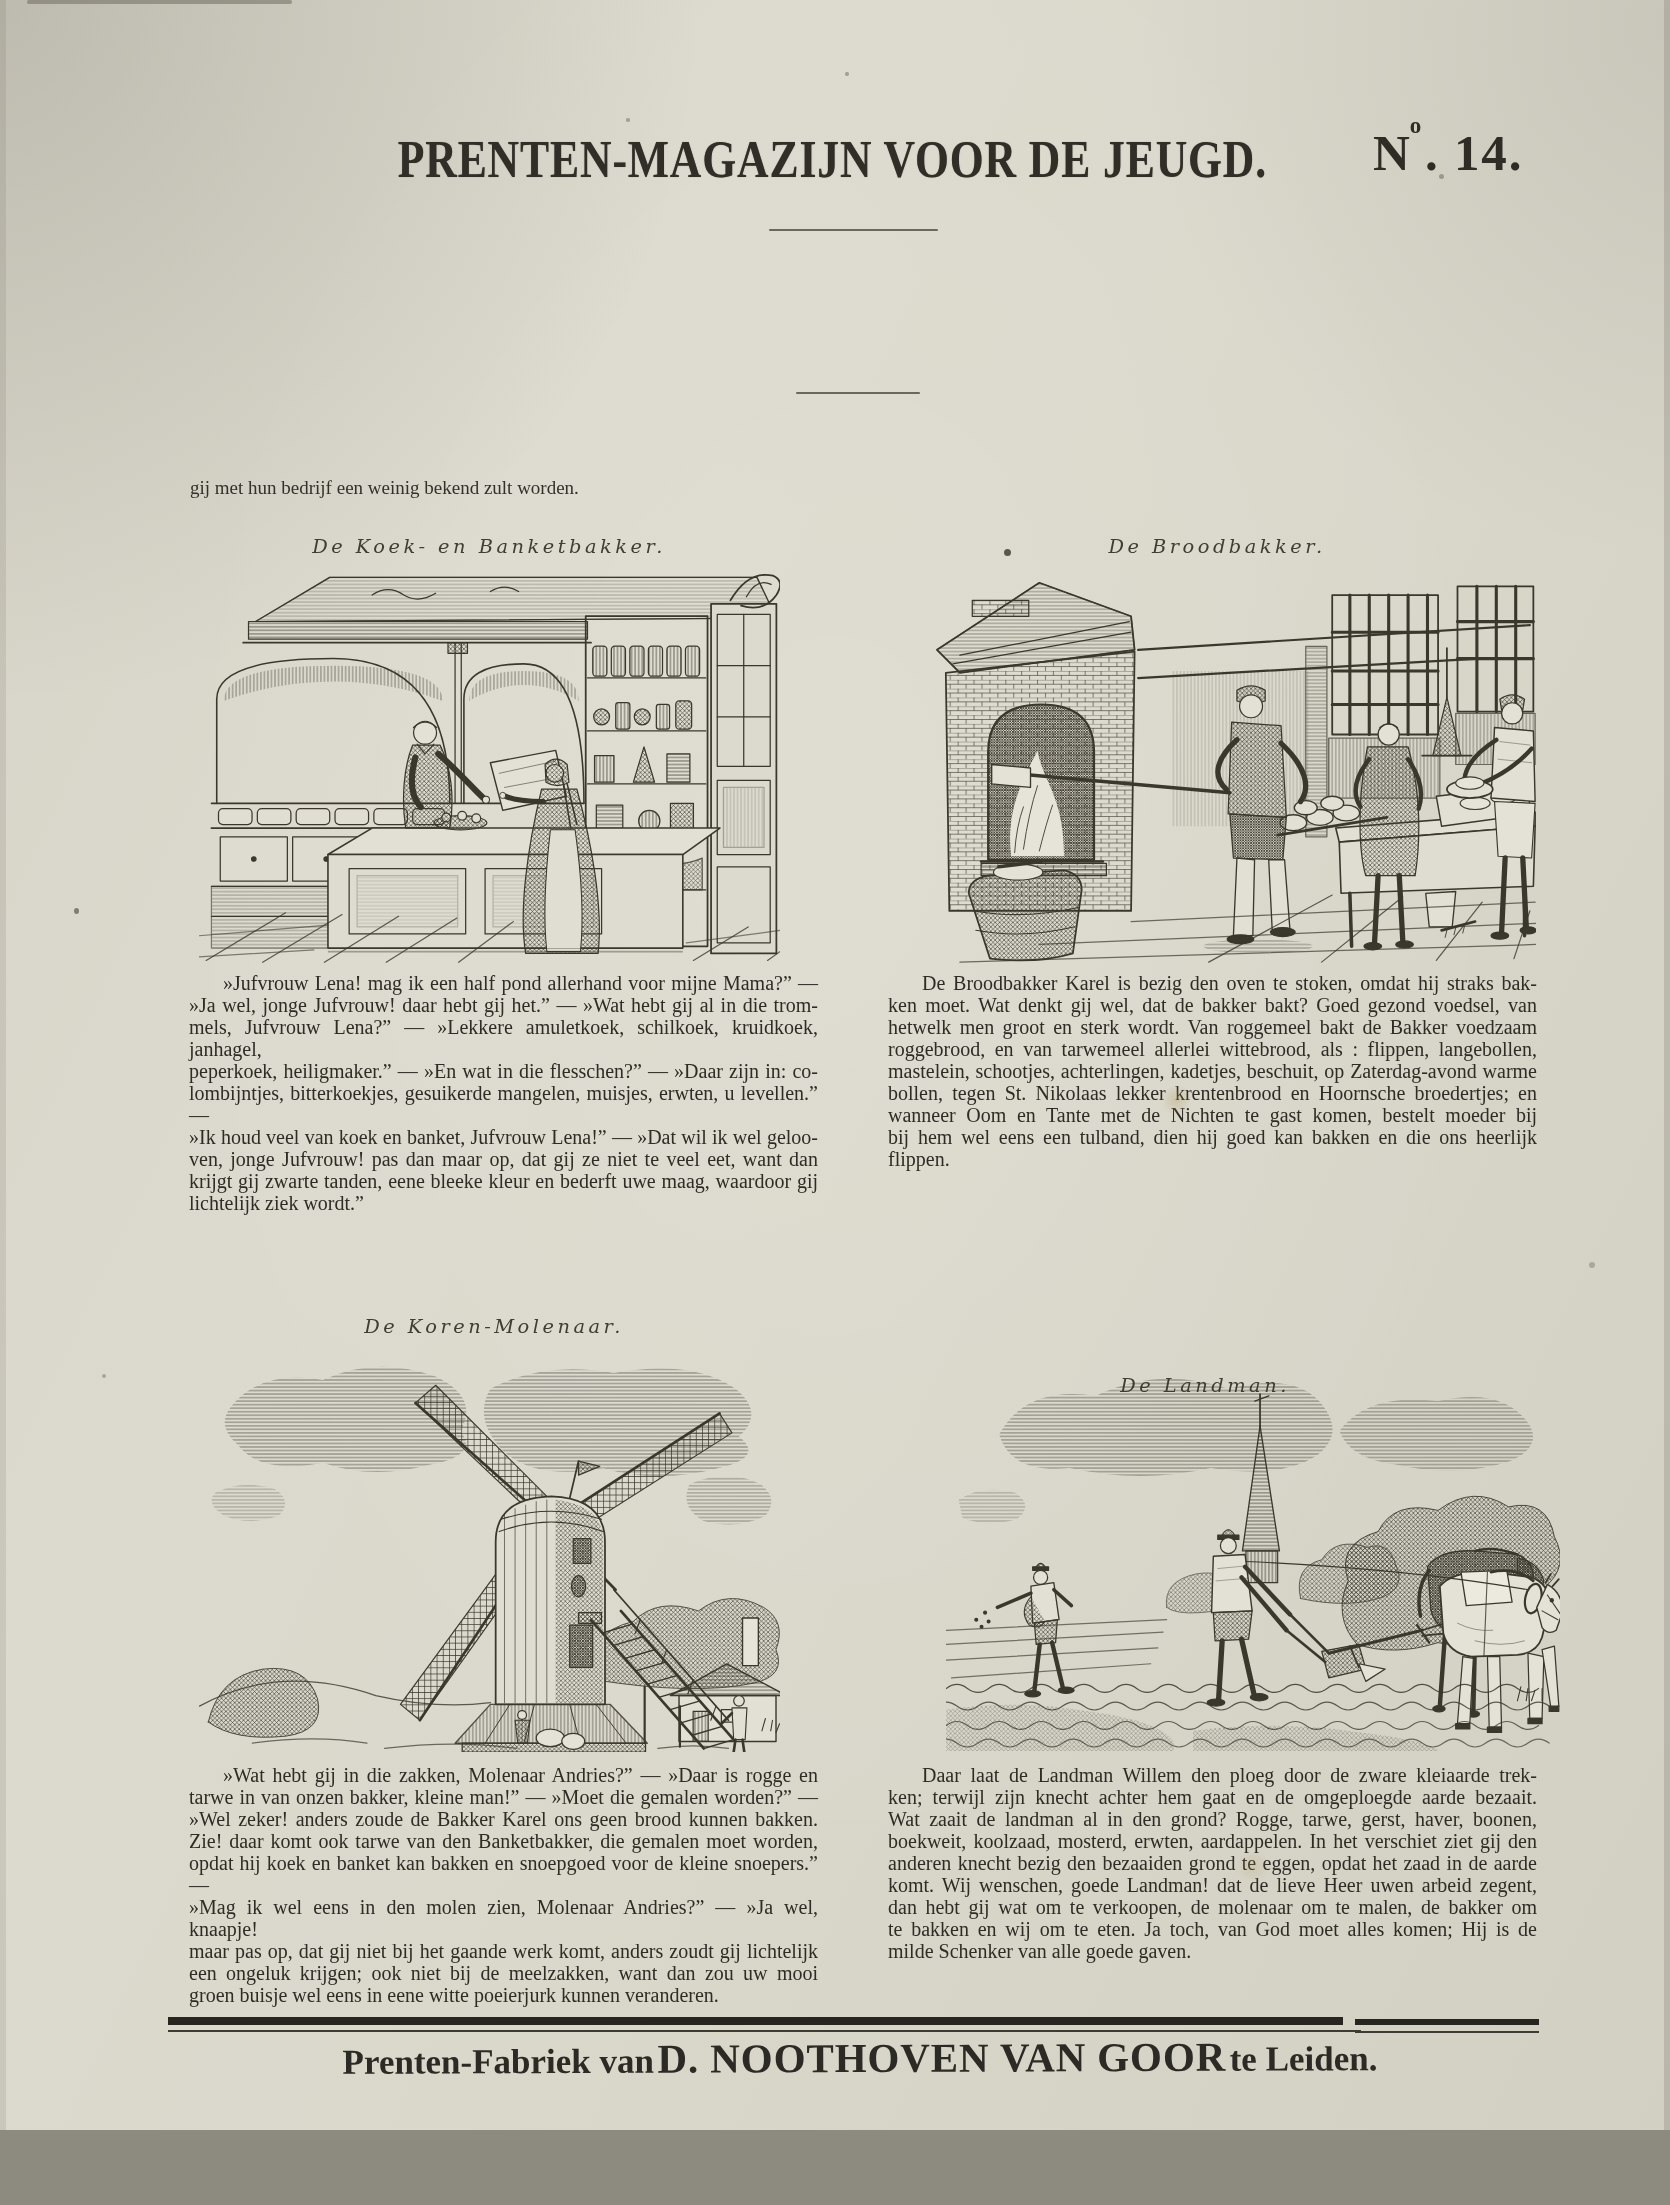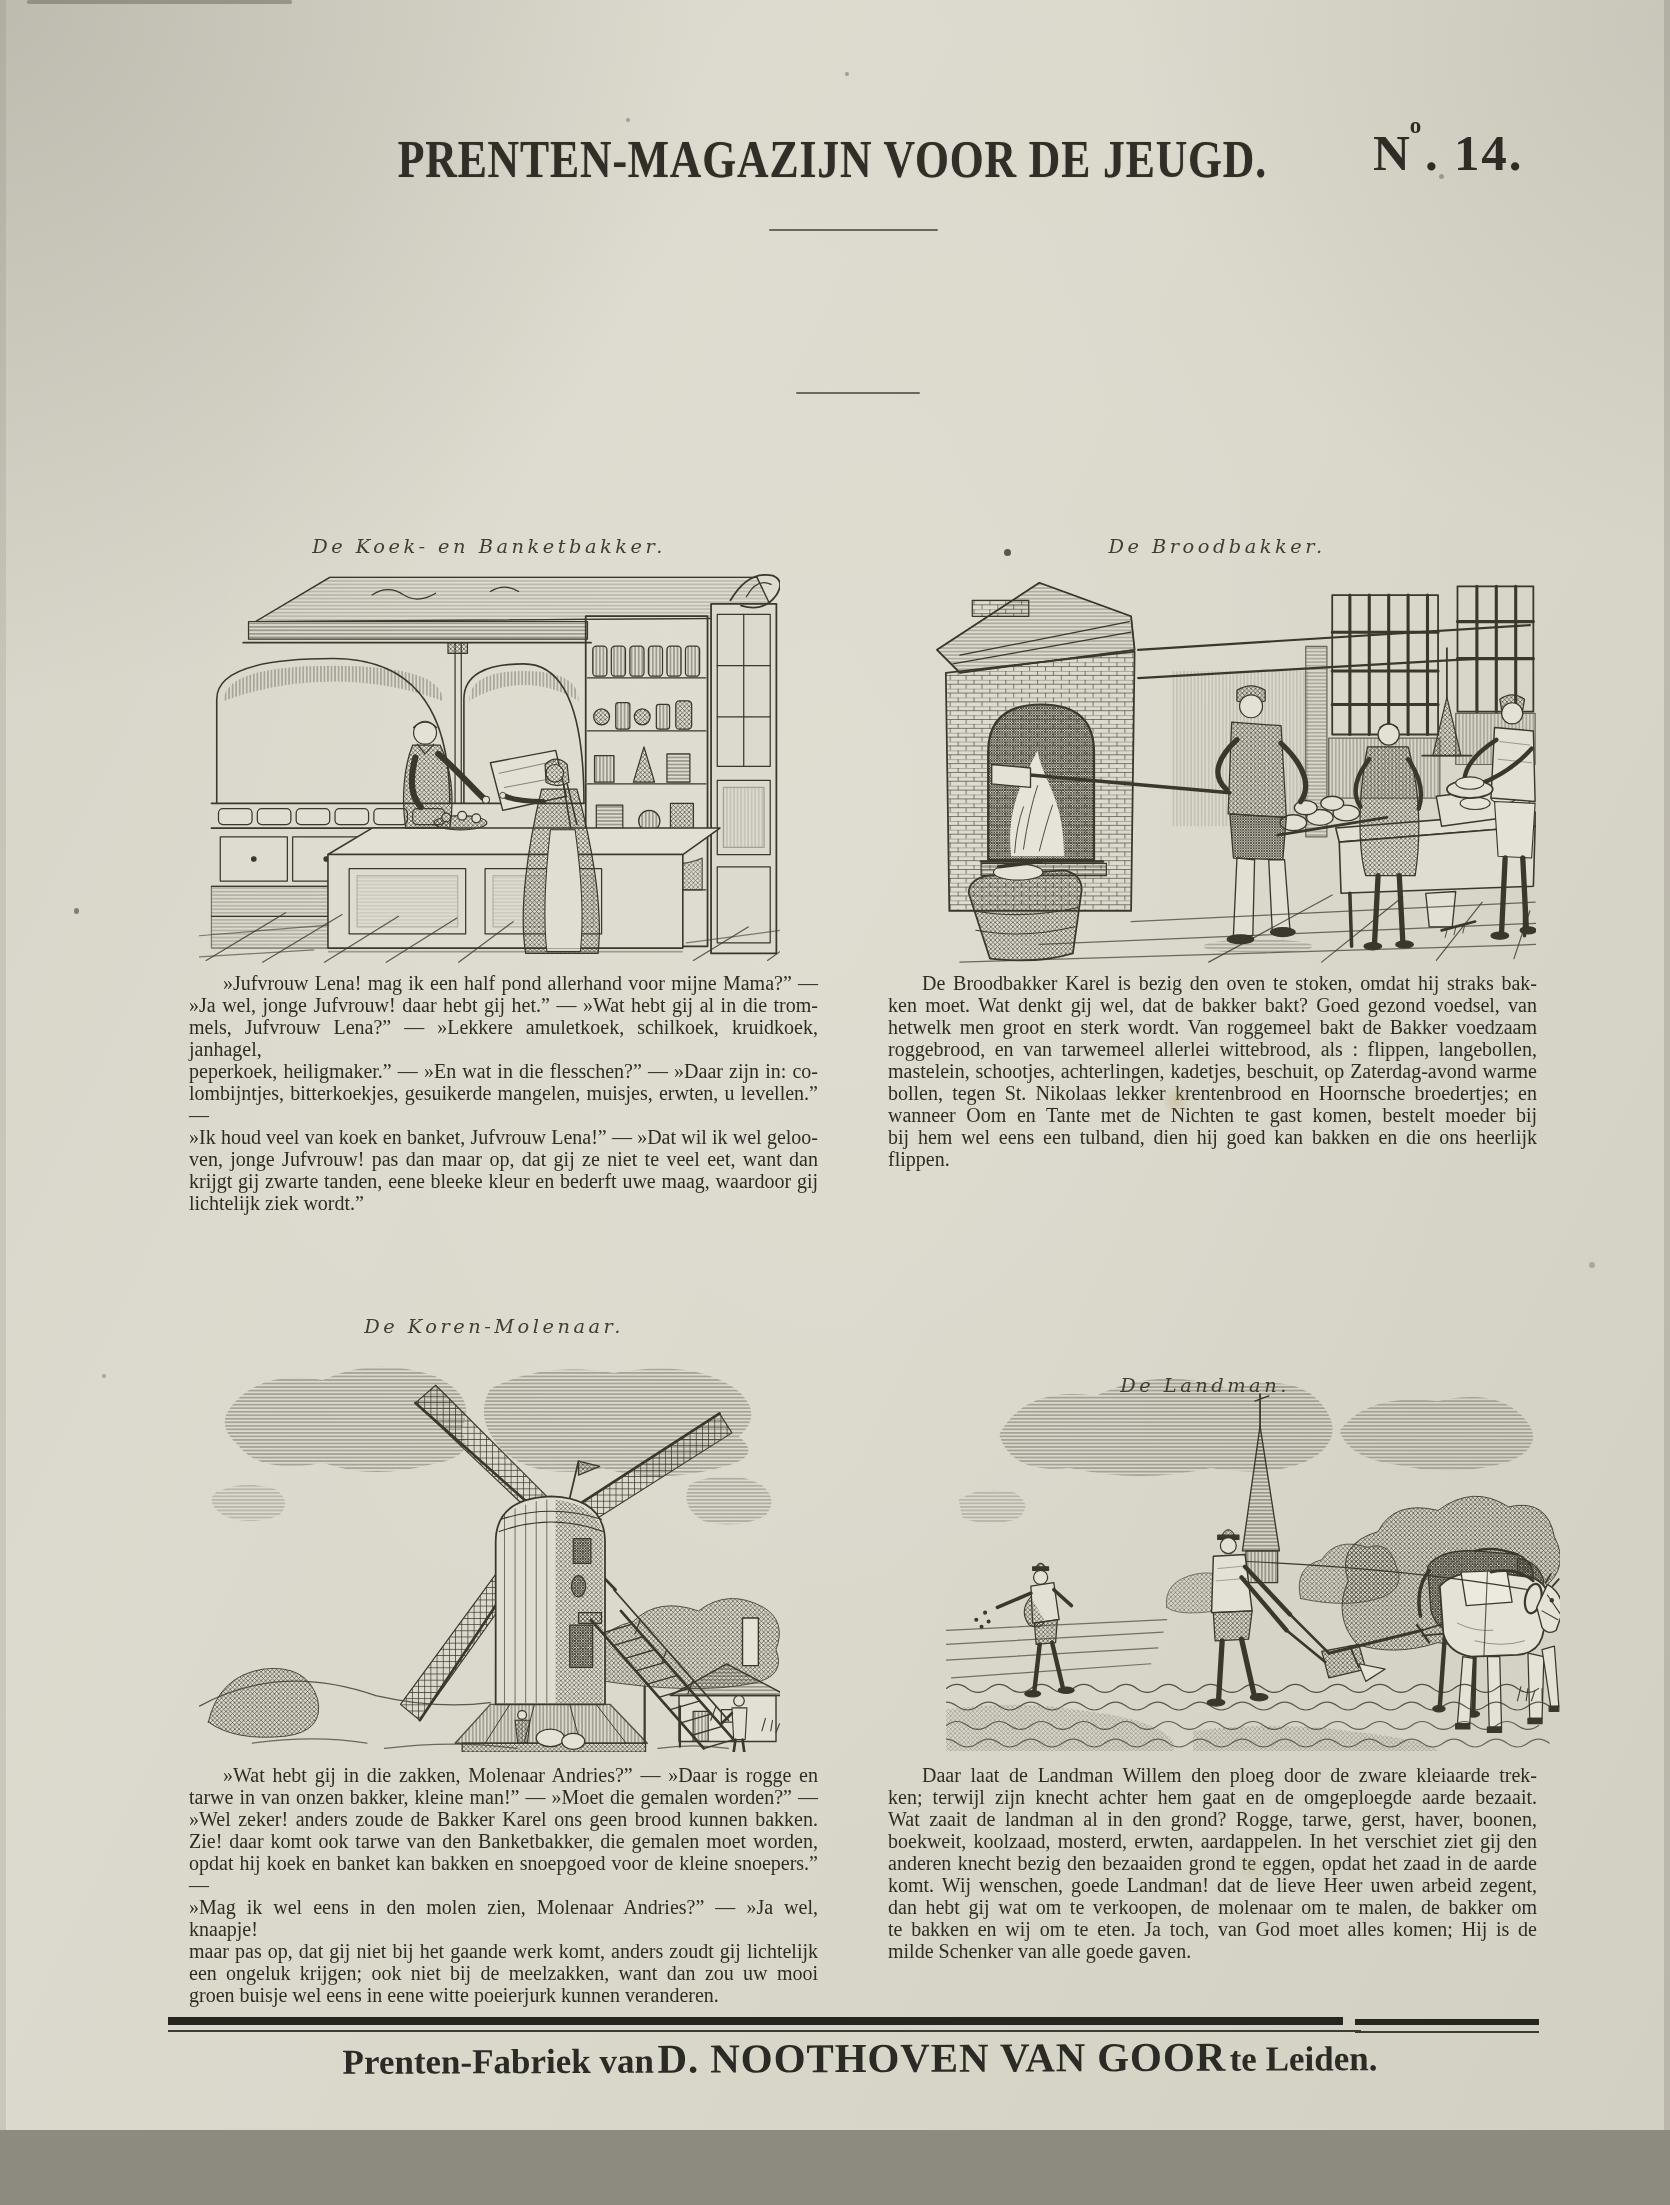--- a/index.html
+++ b/index.html
@@ -57,20 +57,21 @@
   <div class="edge-top"></div>
   <div class="edge-right"></div>
   <div class="edge-left"></div>
 
   <div class="masthead">PRENTEN-MAGAZIJN VOOR DE JEUGD.</div>
   <div class="issue"><span>N</span><sup>o</sup><span>. 14.</span></div>
 
   <div class="rule" style="left:769px;top:229px;width:169px;"></div>
   <div class="rule" style="left:796px;top:392px;width:124px;"></div>
 
+  <div class="intro-line" style="top:477px;">gij met hun bedrijf een weinig bekend zult worden.</div>
 
   <div class="cap" style="left:489px;top:535px;">De Koek- en Banketbakker.</div>
   <div class="cap" style="left:1217px;top:535px;">De Broodbakker.</div>
   <div class="cap" style="left:494px;top:1315px;">De Koren-Molenaar.</div>
   <div class="cap" style="left:1205px;top:1374px;">De Landman.</div>
 
   <div class="illus" style="left:199px;top:565px;width:581px;height:399px;">
   <svg viewBox="0 0 658 452" xmlns="http://www.w3.org/2000/svg">
    <defs>
     <pattern id="ah" width="4" height="4" patternUnits="userSpaceOnUse">

